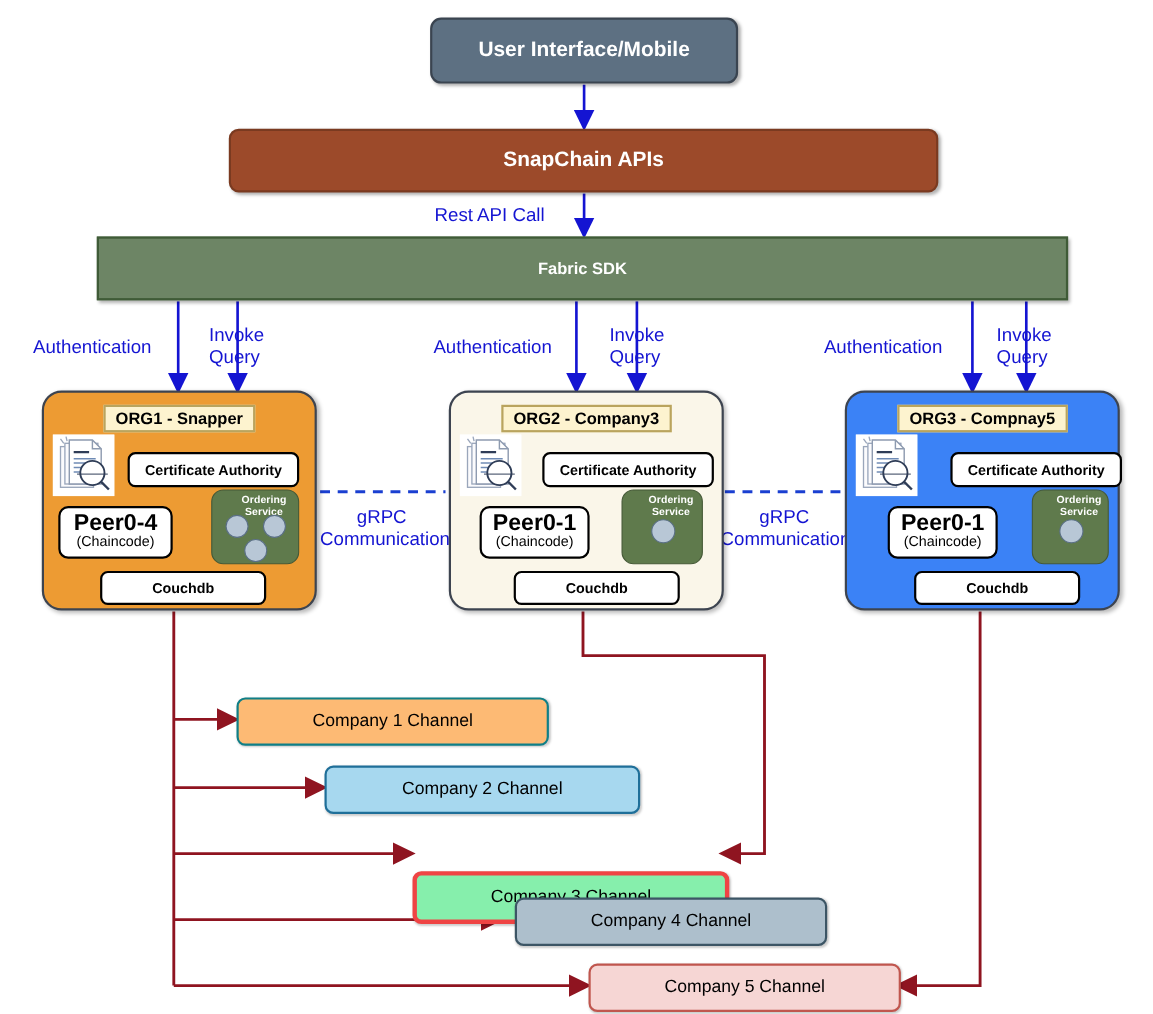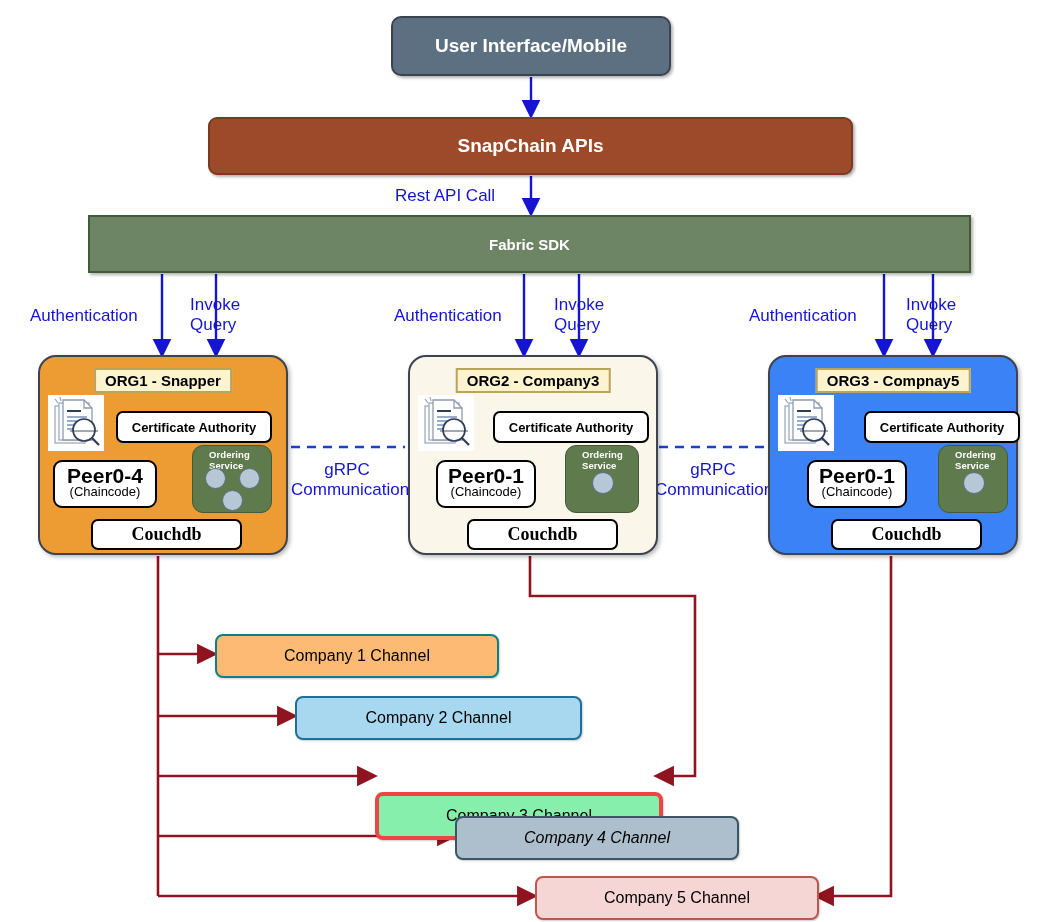--- a/index.html
+++ b/index.html
@@ -59,27 +59,27 @@
   .peer-box{
     position:absolute;height:44px;background:#ffffff;border:2.5px solid #000;
     border-radius:9px;display:flex;flex-direction:column;align-items:center;
     justify-content:center;line-height:16px;color:#000;
   }
   .peer-box .p1{font-weight:bold;font-size:21px;}
   .peer-box .p2{font-size:13px;}
   .couch-box{
     position:absolute;height:27px;background:#ffffff;border:2.5px solid #000;
     border-radius:7px;display:flex;align-items:center;justify-content:center;
-    font-weight:bold;font-size:18px;color:#000;font-family:Liberation Serif, serif;
+    font-weight:bold;font-size:13px;color:#000;
   }
   .ord-box{
     position:absolute;background:#5f7a4c;border:1px solid #455937;border-radius:11px;
   }
   .ord-title{
-    position:absolute;top:3px;left:0;right:0;text-align:left;
+    position:absolute;top:3px;left:0;right:0;text-align:center;
     color:#ffffff;font-size:9.5px;font-weight:bold;letter-spacing:.1px;margin-left:16px;
   }
   .ord-dot{position:absolute;border-radius:50%;background:#b8c7d6;border:1.5px solid #5a6f84;}
 
   
   .chan{
     position:absolute;height:40px;border-radius:8px;
     display:flex;align-items:center;justify-content:center;
     font-size:16px;color:#000;box-shadow:1px 1px 2px rgba(0,0,0,.20);
   }
@@ -267,16 +267,16 @@
       <div class="ord-title">Ordering Service</div>
       <div class="ord-dot" style="left:24px;top:26px;width:20px;height:20px;"></div>
     </div>
 
     <div class="couch-box" style="left:61px;top:162px;width:147px;">Couchdb</div>
   </div>
 
   <div class="chan" style="left:215px;top:634px;width:280px;background:#fdba74;border:2px solid #0f7f87;">Company 1 Channel</div>
   <div class="chan" style="left:295px;top:696px;width:283px;background:#a7d8ef;border:2px solid #1f6f99;">Company 2 Channel</div>
   <div class="chan" style="left:375px;top:792px;width:280px;background:#86efac;border:4px solid #ef4444;">Company 3 Channel</div>
-  <div class="chan" style="left:455px;top:816px;width:280px;background:#adbfcc;border:2px solid #3c5565;font-style:italic;">Company 4 Channel</div>
+  <div class="chan" style="left:468px;top:816px;width:280px;background:#adbfcc;border:2px solid #3c5565;">Company 4 Channel</div>
   <div class="chan" style="left:535px;top:876px;width:280px;background:#f6d6d4;border:2px solid #c0564e;">Company 5 Channel</div>
 
 </div>
 
 </body></html>

